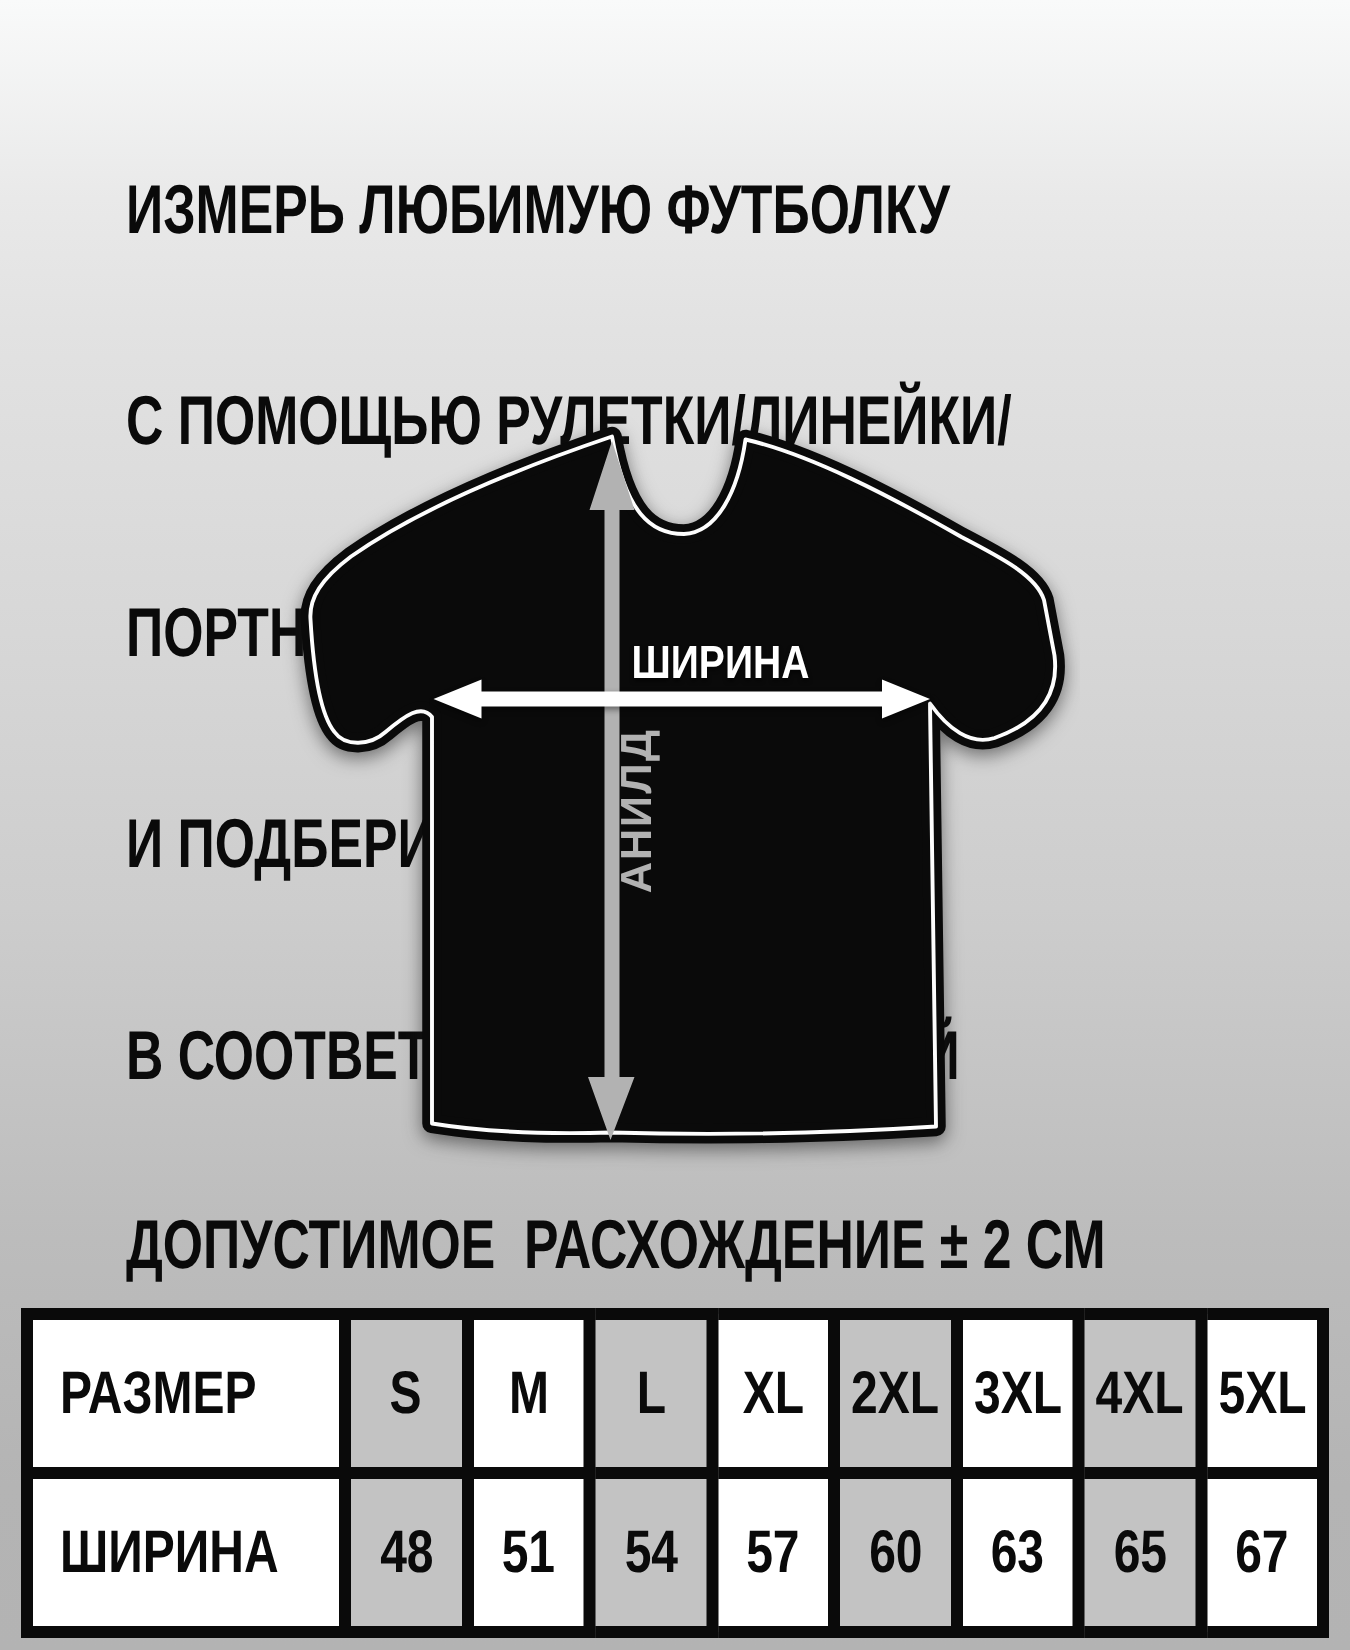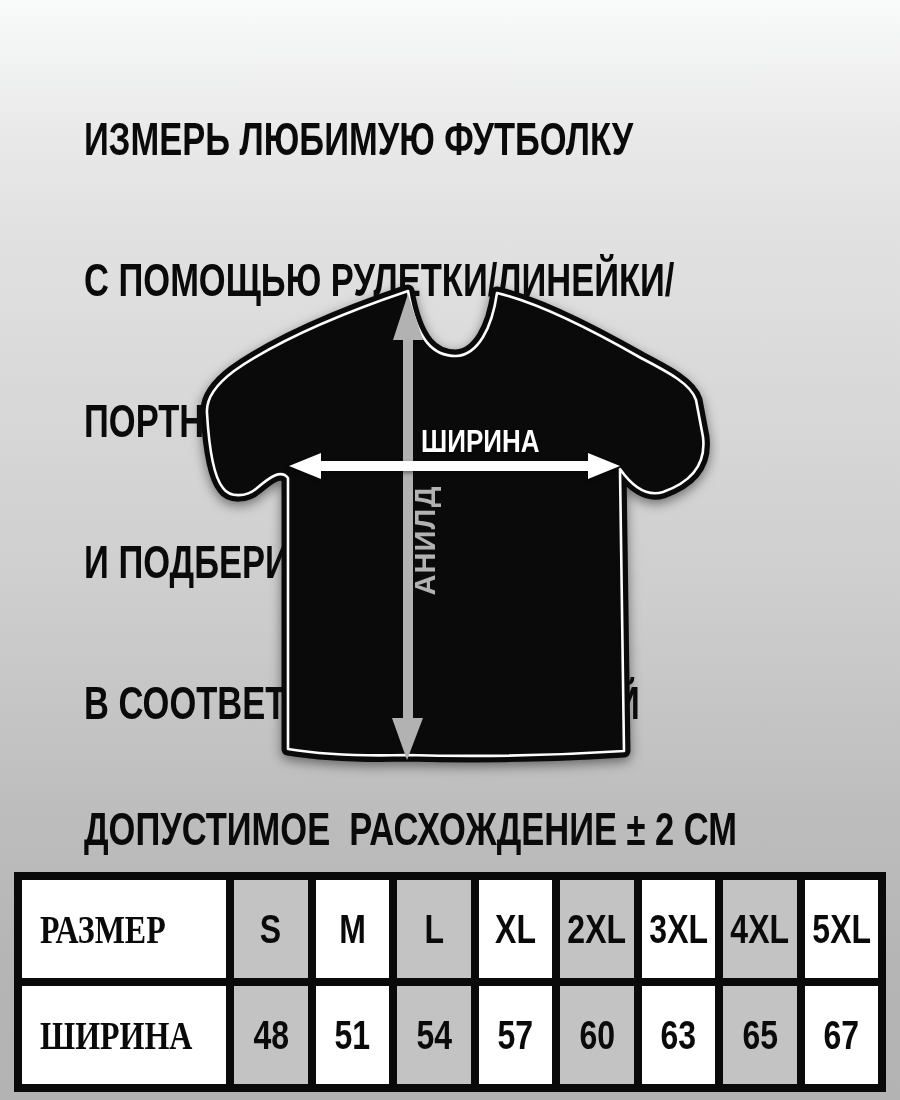--- a/index.html
+++ b/index.html
@@ -50,21 +50,21 @@
     position:absolute;left:14px;top:872px;width:872px;height:220px;
     border-collapse:collapse;table-layout:fixed;
   }
   .size-table td{
     border:8px solid #0a0a0a;background:#ffffff;
     text-align:center;vertical-align:middle;
     font-size:40px;font-weight:bold;color:#0a0a0a;padding:0;
   }
   .size-table tr{height:73px;}
   .size-table td:nth-child(even){background:#c3c3c3;}
-  .size-table td:first-child{background:#ffffff;text-align:left;padding-left:18px;font-family:Liberation Serif, serif;}
+  .size-table td:first-child{background:#ffffff;text-align:left;padding-left:18px;}
   .size-table td span{display:inline-block;transform:scaleX(0.8);transform-origin:center;}
   .size-table td:first-child span{transform-origin:left center;}
 </style>
 </head>
 <body>
 
 <div class="page">
 
   <div class="heading condensed">
     <div>ИЗМЕРЬ ЛЮБИМУЮ ФУТБОЛКУ</div>

